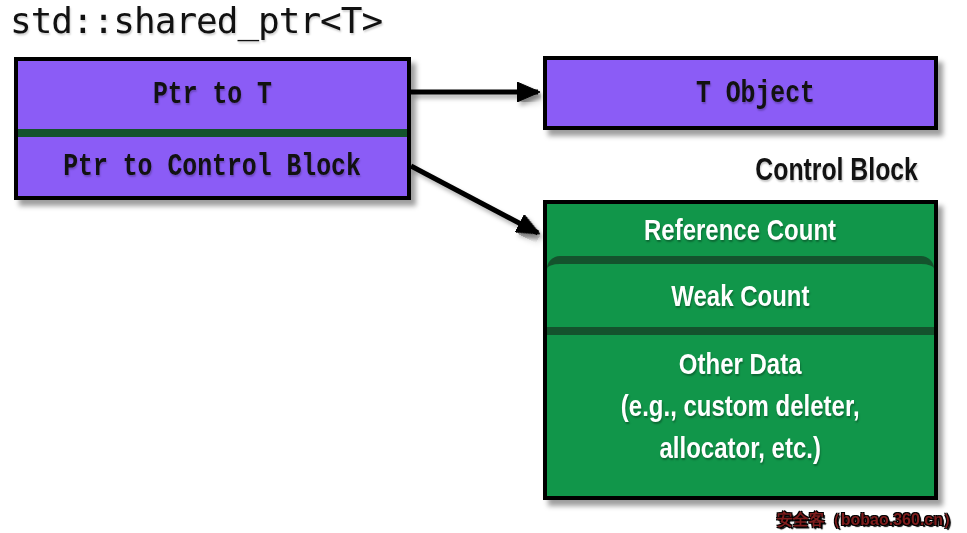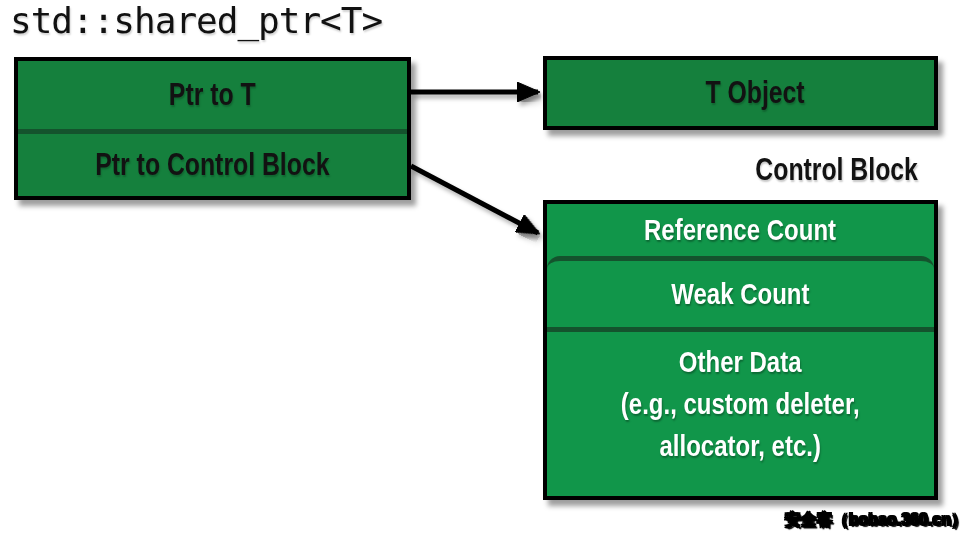--- a/index.html
+++ b/index.html
@@ -26,30 +26,30 @@
     white-space: nowrap;
   }
 
   
   .box {
     position: absolute;
     border: 4px solid #000;
     box-shadow: 5px 6px 5px rgba(0,0,0,0.38);
     box-sizing: border-box;
   }
-  .blue  { background: #15803d; }
+  .blue  { background: #8b5cf6; font-family: Liberation Mono, monospace; }
   .green { background: #11964a; }
 
   .row {
     display: flex;
     align-items: center;
     justify-content: center;
     box-sizing: border-box;
   }
-  .row + .row { border-top: 5px solid #14532d; }
+  .row + .row { border-top: 8px solid #14532d; }
 
   .label-black {
     font-size: 31px;
     font-weight: bold;
     color: #121212;
     transform: scaleX(0.80);
     transform-origin: center;
     white-space: nowrap;
     text-shadow: 1px 2px 2px rgba(0,0,0,0.22);
   }
@@ -109,25 +109,25 @@
     pointer-events: none;
   }
   #arrows line, #arrows path {
     stroke: #000;
     filter: drop-shadow(3px 4px 2px rgba(0,0,0,0.3));
   }
 
   
   .watermark {
     position: absolute;
-    right: 0;
+    right: 8px;
     bottom: 2px;
     font-size: 16px;
     font-weight: bold;
-    color: #000000;
+    color: #7f1d1d;
     text-shadow:
       -1px -1px 0 #000,
        1px -1px 0 #000,
       -1px  1px 0 #000,
        1px  1px 0 #000,
        2px  2px 1px #000;
     white-space: nowrap;
   }
 </style>
 </head>

